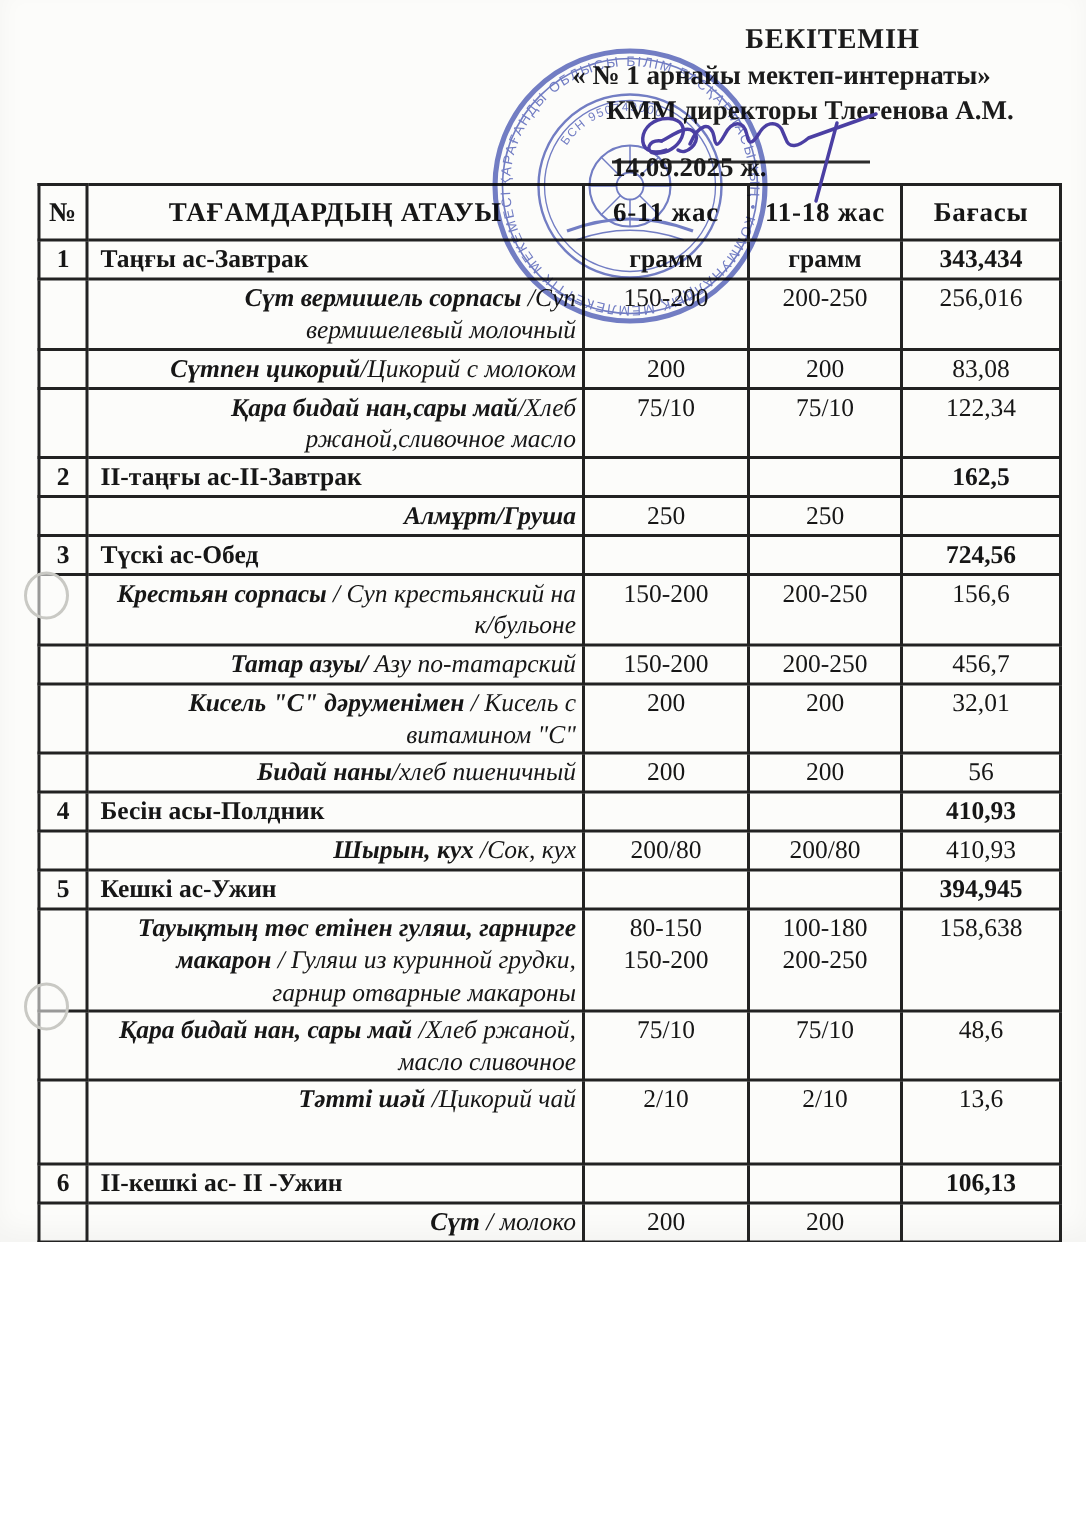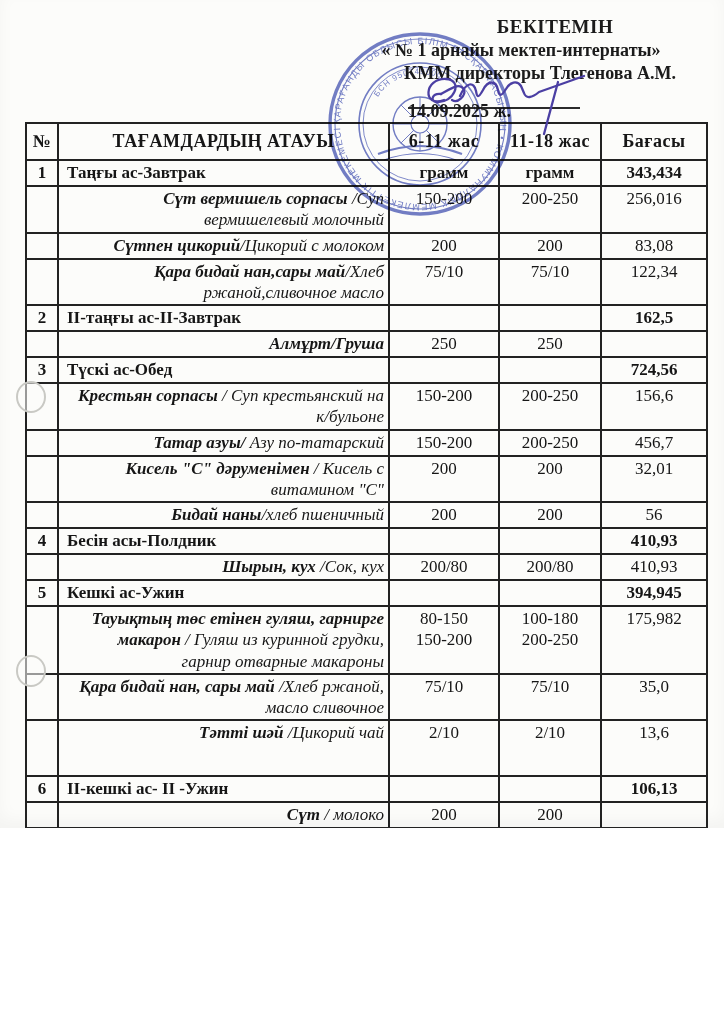--- a/index.html
+++ b/index.html
@@ -216,28 +216,28 @@
             <td class="c-g"></td>
             <td class="c-price">394,945</td>
           </tr>
           <tr class="dish">
             <td class="c-num"></td>
             <td class="c-name"><span class="kk">Тауықтың төс етінен гуляш, гарнирге макарон</span><span class="ru"> / Гуляш из куринной грудки, гарнир отварные макароны</span></td>
             <td class="c-g">80-150
 150-200</td>
             <td class="c-g">100-180
 200-250</td>
-            <td class="c-price">175,982</td>
+            <td class="c-price">158,638</td>
           </tr>
           <tr class="dish">
             <td class="c-num"></td>
             <td class="c-name"><span class="kk">Қара  бидай нан, сары май</span><span class="ru"> /Хлеб ржаной, масло сливочное</span></td>
             <td class="c-g">75/10</td>
             <td class="c-g">75/10</td>
-            <td class="c-price">35,0</td>
+            <td class="c-price">48,6</td>
           </tr>
           <tr class="dish tall">
             <td class="c-num"></td>
             <td class="c-name"><span class="kk">Тәтті шәй</span><span class="ru"> /Цикорий чай</span></td>
             <td class="c-g">2/10</td>
             <td class="c-g">2/10</td>
             <td class="c-price">13,6</td>
           </tr>
           <tr class="section">
             <td class="c-num">6</td>

